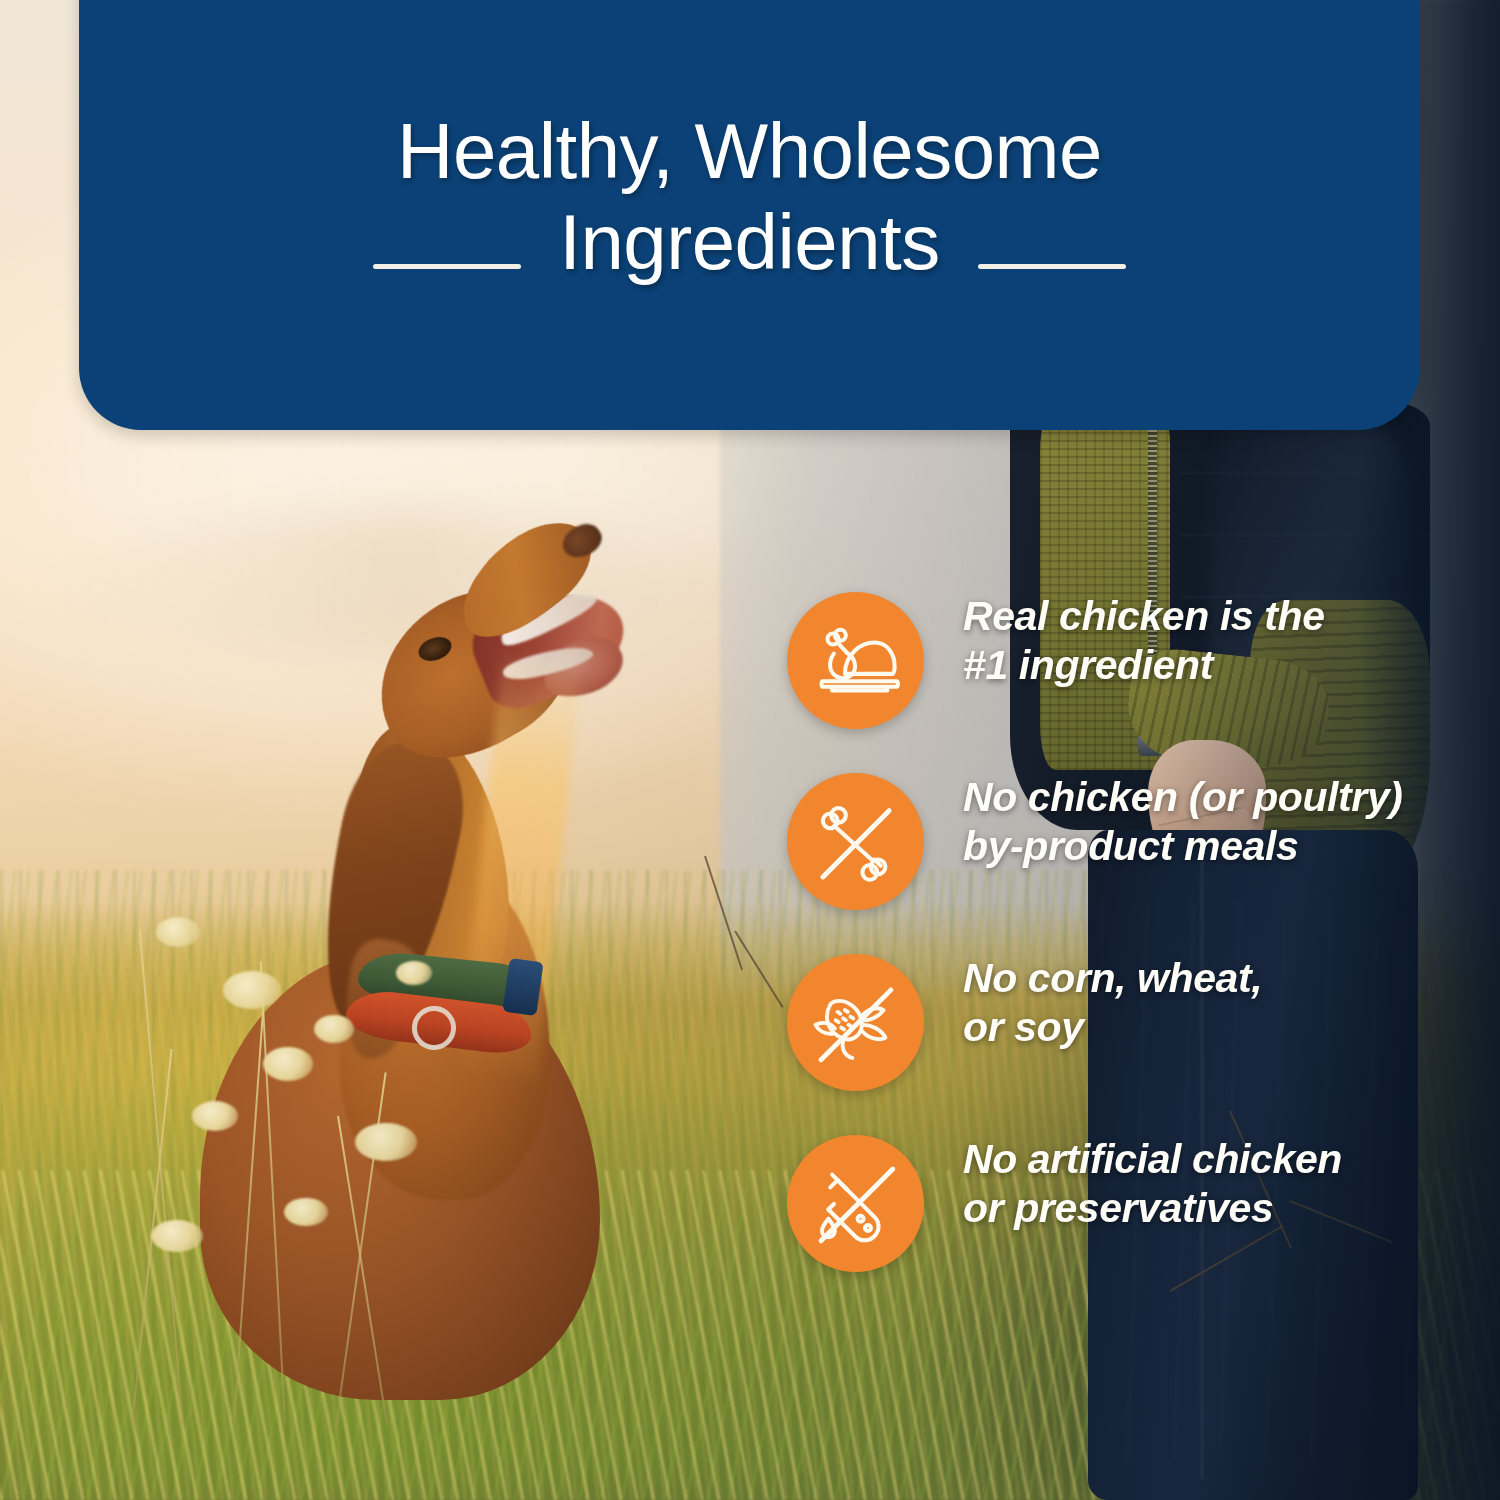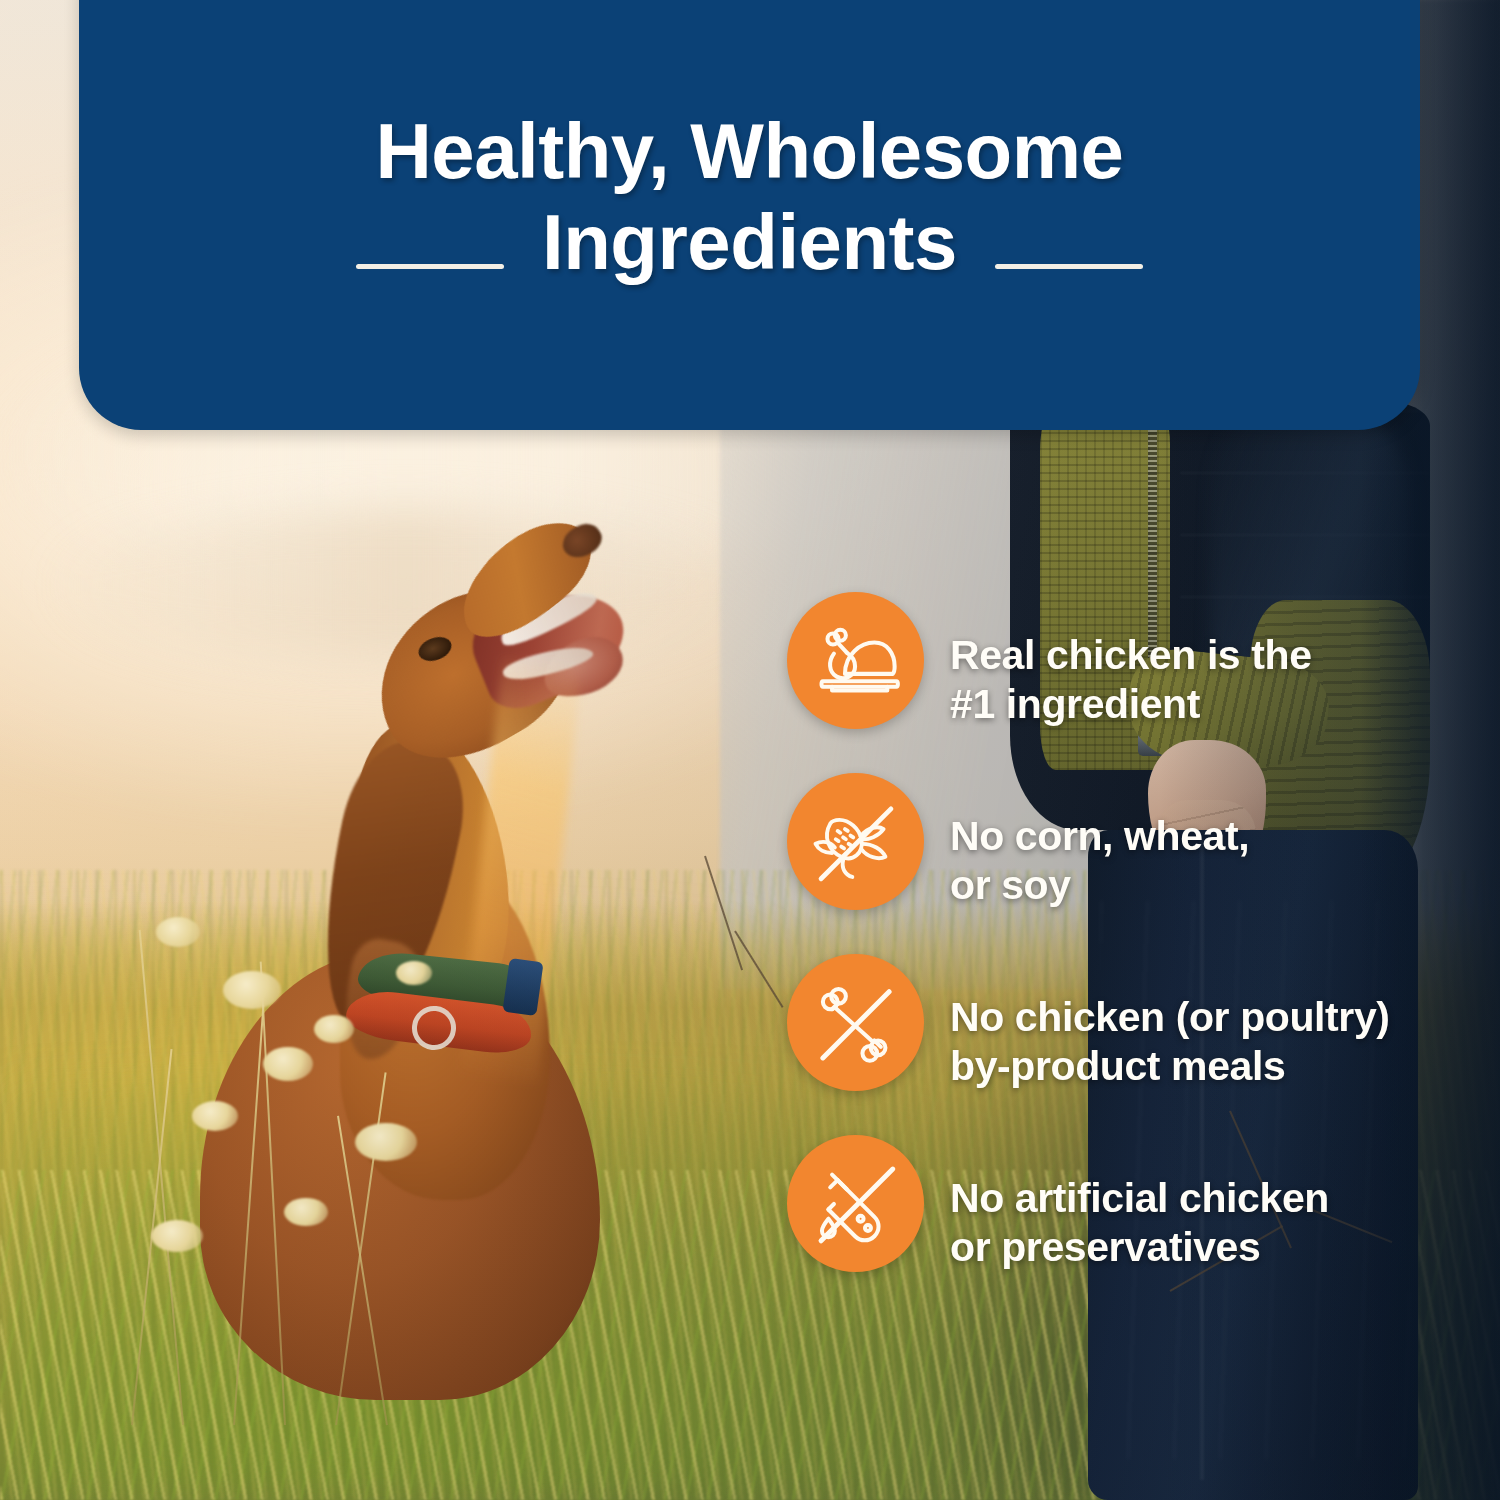--- a/index.html
+++ b/index.html
@@ -390,21 +390,21 @@
     background: #0b4176;
     border-radius: 0 0 62px 62px;
     box-shadow: 0 6px 16px rgba(0,0,0,0.18);
   }
   .banner-title {
     position: absolute;
     left: 0; right: 0; top: 128px;
     text-align: center;
     color: #ffffff;
     font-family: "Liberation Sans", sans-serif;
-    font-weight: bold;
+    font-weight: normal;
     font-size: 78px;
     line-height: 1.12;
     letter-spacing: -0.5px;
     text-shadow: 2px 3px 5px rgba(0,0,0,0.30);
   }
   .title-line2-wrap {
     display: flex;
     align-items: center;
     justify-content: center;
     gap: 38px;
@@ -423,24 +423,25 @@
   
   .features {
     position: absolute;
     left: 787px;
     top: 592px;
     width: 640px;
   }
   .feature {
     position: relative;
     display: flex;
-    align-items: flex-end;
-    gap: 26px;
+    align-items: flex-start;
+    gap: 39px;
     margin-bottom: 44px;
     height: 137px;
+    font-style: italic;
   }
   .feature-icon {
     flex: 0 0 auto;
     width: 137px;
     height: 137px;
     border-radius: 50%;
     background: #f2862f;
     display: flex;
     align-items: center;
     justify-content: center;
@@ -572,59 +573,59 @@
           <path d="M14 72 L94 72 C96 72 96 78 94 78 L14 78 C12 78 12 72 14 72 Z"></path>
           <path d="M24 78 L24 82 L84 82 L84 78"></path>
         </svg>
       </div>
       <div class="feature-text">Real chicken is the
 #1 ingredient</div>
     </div>
 
     <div class="feature">
       <div class="feature-icon">
-        <svg width="92" height="92" viewBox="0 0 100 100" fill="none" stroke="#fffaf0" stroke-width="4.2" stroke-linecap="round" stroke-linejoin="round">
-
-          <path d="M22 30 C14 44 20 60 34 66 C47 72 58 62 56 48 C54 35 42 26 32 26 C27 26 24 27 22 30 Z"></path>
-
-          <path d="M30 38 L33 40 M38 36 L41 38 M28 47 L31 49 M36 45 L39 47 M44 43 L47 45 M34 55 L37 57 M42 52 L45 54"></path>
-
-          <path d="M55 44 C62 34 74 32 80 36 C74 44 64 48 56 47"></path>
-          <path d="M57 52 C68 52 78 58 82 66 C74 70 62 66 56 58"></path>
-          <path d="M24 62 C16 62 9 58 6 52 C14 48 22 50 27 56"></path>
-          <path d="M36 70 C34 78 38 86 46 88"></path>
-
-          <path d="M88 14 L12 90" stroke-width="5.2"></path>
-        </svg>
-      </div>
-      <div class="feature-text">No corn, wheat,
-or soy</div>
-    </div>
-
-    <div class="feature">
-      <div class="feature-icon">
         <svg width="92" height="92" viewBox="0 0 100 100" fill="none" stroke="#fffaf0" stroke-width="4.4" stroke-linecap="round" stroke-linejoin="round">
 
           <path d="M28 34 L68 70"></path>
           <circle cx="22" cy="27" r="8"></circle>
           <circle cx="31" cy="21" r="8"></circle>
           <circle cx="74" cy="77" r="8"></circle>
           <circle cx="65" cy="83" r="8"></circle>
           <path d="M24 35 L31 28"></path>
           <path d="M70 69 L77 76"></path>
 
           <path d="M86 16 L14 88" stroke-width="5.4"></path>
         </svg>
       </div>
       <div class="feature-text">No chicken (or poultry)
 by-product meals</div>
     </div>
 
     <div class="feature">
       <div class="feature-icon">
+        <svg width="92" height="92" viewBox="0 0 100 100" fill="none" stroke="#fffaf0" stroke-width="4.2" stroke-linecap="round" stroke-linejoin="round">
+
+          <path d="M22 30 C14 44 20 60 34 66 C47 72 58 62 56 48 C54 35 42 26 32 26 C27 26 24 27 22 30 Z"></path>
+
+          <path d="M30 38 L33 40 M38 36 L41 38 M28 47 L31 49 M36 45 L39 47 M44 43 L47 45 M34 55 L37 57 M42 52 L45 54"></path>
+
+          <path d="M55 44 C62 34 74 32 80 36 C74 44 64 48 56 47"></path>
+          <path d="M57 52 C68 52 78 58 82 66 C74 70 62 66 56 58"></path>
+          <path d="M24 62 C16 62 9 58 6 52 C14 48 22 50 27 56"></path>
+          <path d="M36 70 C34 78 38 86 46 88"></path>
+
+          <path d="M88 14 L12 90" stroke-width="5.2"></path>
+        </svg>
+      </div>
+      <div class="feature-text">No corn, wheat,
+or soy</div>
+    </div>
+
+    <div class="feature">
+      <div class="feature-icon">
         <svg width="92" height="92" viewBox="0 0 100 100" fill="none" stroke="#fffaf0" stroke-width="4.4" stroke-linecap="round" stroke-linejoin="round">
 
           <path d="M30 24 L22 32"></path>
           <path d="M24 18 L40 34"></path>
           <path d="M30 24 L70 64 C76 70 76 79 70 85 C64 91 55 91 49 85 L20 56"></path>
           <path d="M20 56 L26 50"></path>
 
           <circle cx="55" cy="66" r="3.2"></circle>
           <circle cx="63" cy="76" r="3.2"></circle>
 

